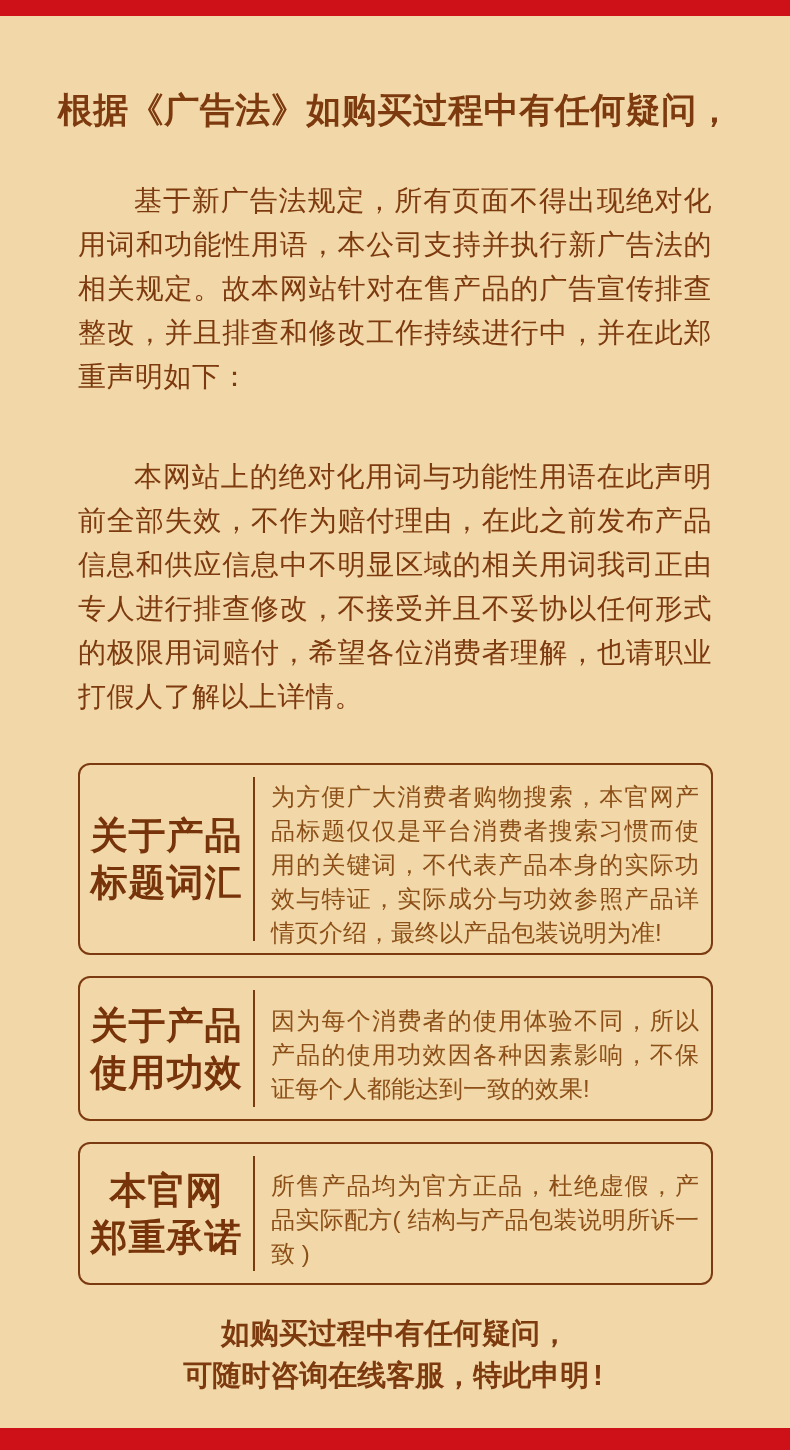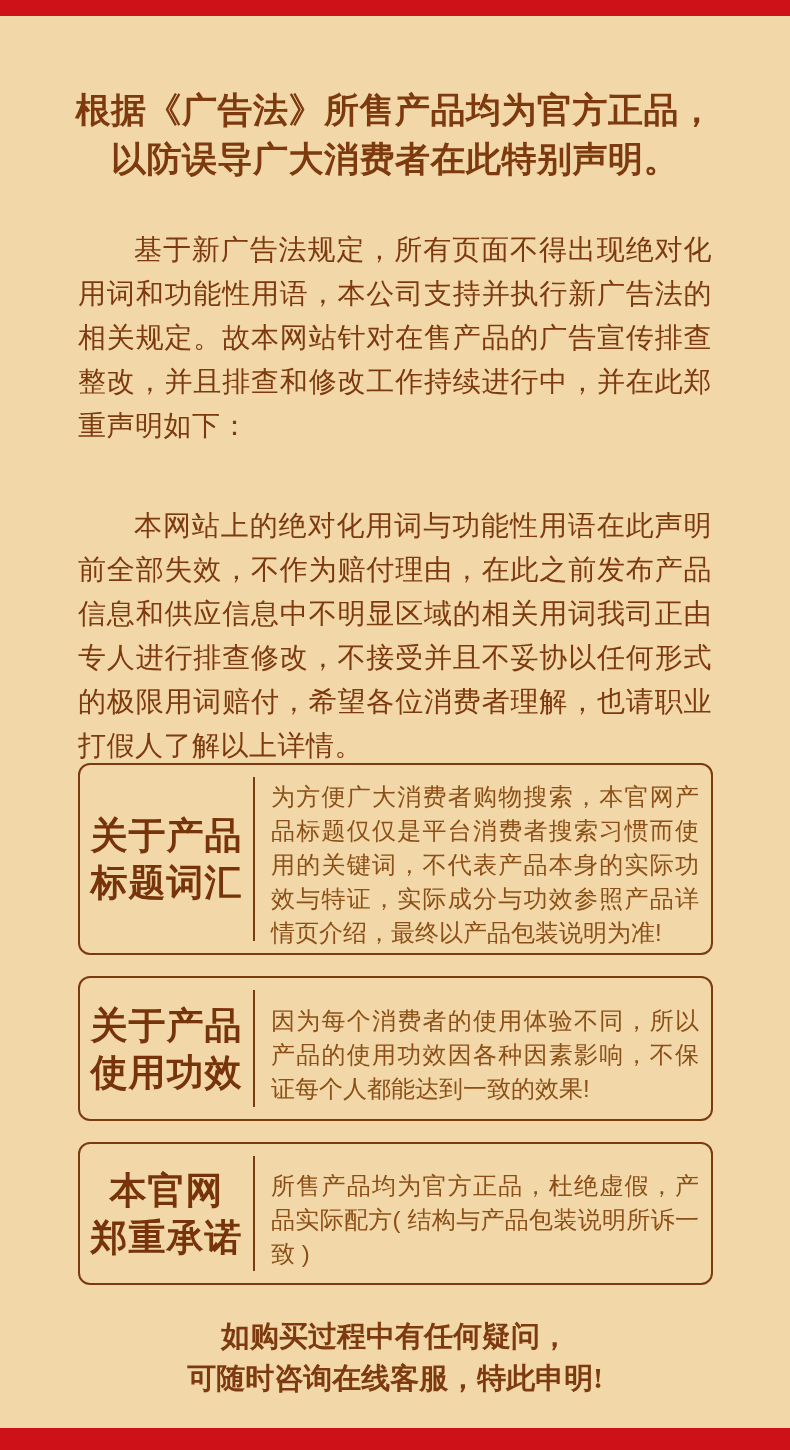--- a/index.html
+++ b/index.html
@@ -94,32 +94,31 @@
   .footer{
     position:absolute;
     left:0;top:1315px;
     width:790px;
     text-align:center;
     font-size:29px;
     font-weight:bold;
     line-height:42px;
     color:var(--text-brown);
   }
-  .footer .f-line{display:block;}
+  .footer .f-line{display:block;font-family:Liberation Mono, monospace;}
 </style>
 </head>
 <body>
 
 <div class="page">
 
   <div class="strip top"></div>
 
   <h1 class="heading">
-    <span class="h-line">根据《广告法》所售产品均为官方正品，</span>
-    <span class="h-line">以防误导广大消费者在此特别声明。</span>
+    <span class="h-line">根据《广告法》如购买过程中有任何疑问，</span>
   </h1>
 
   <p class="para p1">基于新广告法规定，所有页面不得出现绝对化用词和功能性用语，本公司支持并执行新广告法的相关规定。故本网站针对在售产品的广告宣传排查整改，并且排查和修改工作持续进行中，并在此郑重声明如下：</p>
 
   <p class="para p2">本网站上的绝对化用词与功能性用语在此声明前全部失效，不作为赔付理由，在此之前发布产品信息和供应信息中不明显区域的相关用词我司正由专人进行排查修改，不接受并且不妥协以任何形式的极限用词赔付，希望各位消费者理解，也请职业打假人了解以上详情。</p>
 
   <div class="boxes">
 
     <div class="notice-box b1">
       <div class="box-label">

